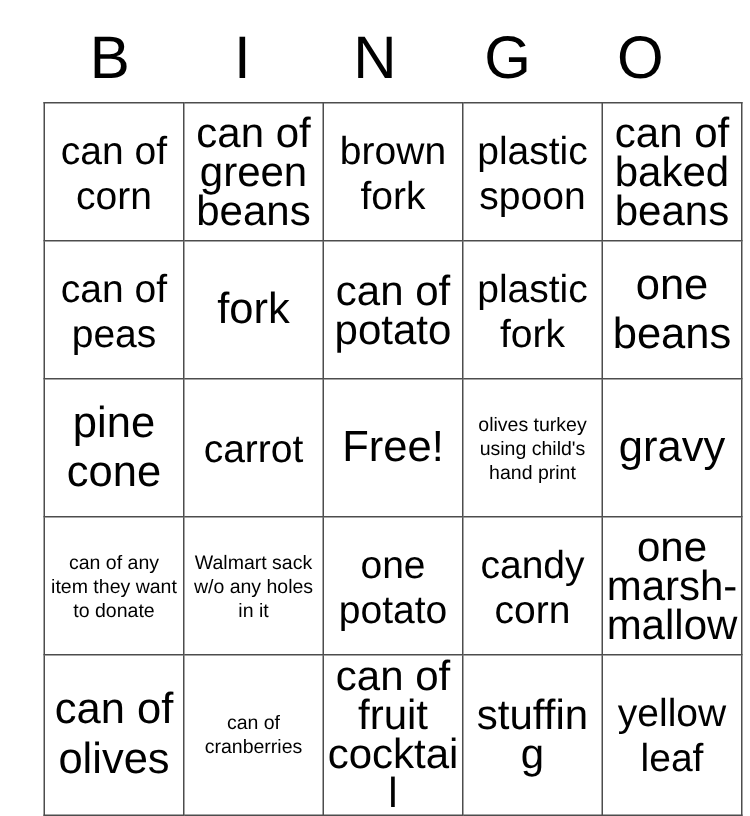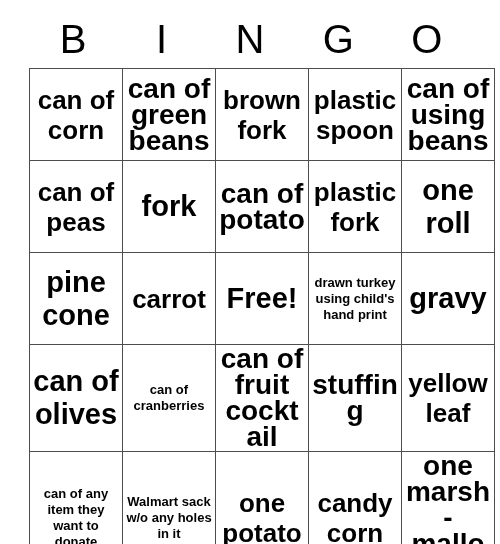--- a/index.html
+++ b/index.html
@@ -52,21 +52,20 @@
     text-align: center;
     vertical-align: middle;
     color: #000000;
     background: #ffffff;
     overflow: hidden;
     word-wrap: break-word;
   }
   .cell-text {
     display: block;
     width: 100%;
-    font-weight: bold;
   }
   
   .sz-xl  { font-size: 29px; line-height: 33px; }
   .sz-lg  { font-size: 26px; line-height: 30px; }
   .sz-md  { font-size: 28px; line-height: 26px; }
   .sz-xs  { font-size: 13px; line-height: 16px; }
 </style>
 </head>
 <body>
 
@@ -89,87 +88,87 @@
         <td>
             <span class="cell-text sz-md">can of green beans</span>
           </td>
         <td>
             <span class="cell-text sz-lg">brown fork</span>
           </td>
         <td>
             <span class="cell-text sz-lg">plastic spoon</span>
           </td>
         <td>
-            <span class="cell-text sz-md">can of using beans</span>
+            <span class="cell-text sz-md">can of baked beans</span>
           </td>
       </tr>
       <tr>
         <td>
             <span class="cell-text sz-lg">can of peas</span>
           </td>
         <td>
             <span class="cell-text sz-xl">fork</span>
           </td>
         <td>
             <span class="cell-text sz-md">can of potato</span>
           </td>
         <td>
             <span class="cell-text sz-lg">plastic fork</span>
           </td>
         <td>
-            <span class="cell-text sz-xl">one roll</span>
+            <span class="cell-text sz-xl">one beans</span>
           </td>
       </tr>
       <tr>
         <td>
             <span class="cell-text sz-xl">pine cone</span>
           </td>
         <td>
             <span class="cell-text sz-lg">carrot</span>
           </td>
         <td>
             <span class="cell-text sz-xl">Free!</span>
           </td>
         <td>
-            <span class="cell-text sz-xs">drawn turkey using child's hand print</span>
+            <span class="cell-text sz-xs">olives turkey using child's hand print</span>
           </td>
         <td>
             <span class="cell-text sz-xl">gravy</span>
+          </td>
+      </tr>
+      <tr>
+        <td>
+            <span class="cell-text sz-xs">can of any item they want to donate</span>
+          </td>
+        <td>
+            <span class="cell-text sz-xs">Walmart sack w/o any holes in it</span>
+          </td>
+        <td>
+            <span class="cell-text sz-lg">one potato</span>
+          </td>
+        <td>
+            <span class="cell-text sz-lg">candy corn</span>
+          </td>
+        <td>
+            <span class="cell-text sz-md">one marsh-mallow</span>
           </td>
       </tr>
       <tr>
         <td>
             <span class="cell-text sz-xl">can of olives</span>
           </td>
         <td>
             <span class="cell-text sz-xs">can of cranberries</span>
           </td>
         <td>
             <span class="cell-text sz-md">can of fruit cocktail</span>
           </td>
         <td>
             <span class="cell-text sz-md">stuffing</span>
           </td>
         <td>
             <span class="cell-text sz-lg">yellow leaf</span>
           </td>
       </tr>
-      <tr>
-        <td>
-            <span class="cell-text sz-xs">can of any item they want to donate</span>
-          </td>
-        <td>
-            <span class="cell-text sz-xs">Walmart sack w/o any holes in it</span>
-          </td>
-        <td>
-            <span class="cell-text sz-lg">one potato</span>
-          </td>
-        <td>
-            <span class="cell-text sz-lg">candy corn</span>
-          </td>
-        <td>
-            <span class="cell-text sz-md">one marsh-mallow</span>
-          </td>
-      </tr>
     </tbody>
   </table>
 
 </div>
 
 </body></html>

